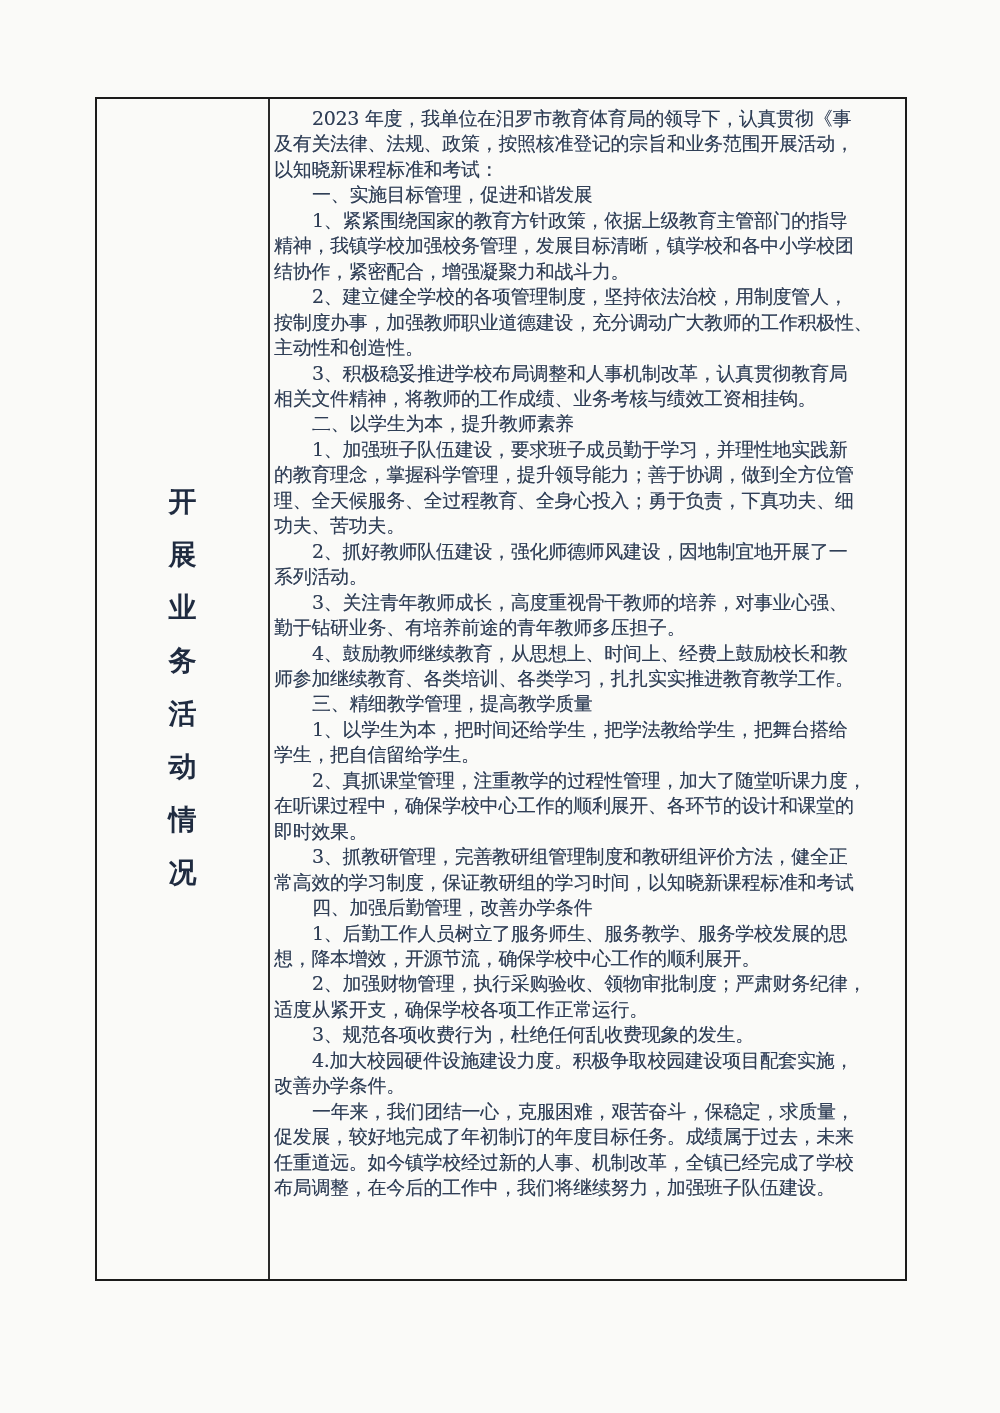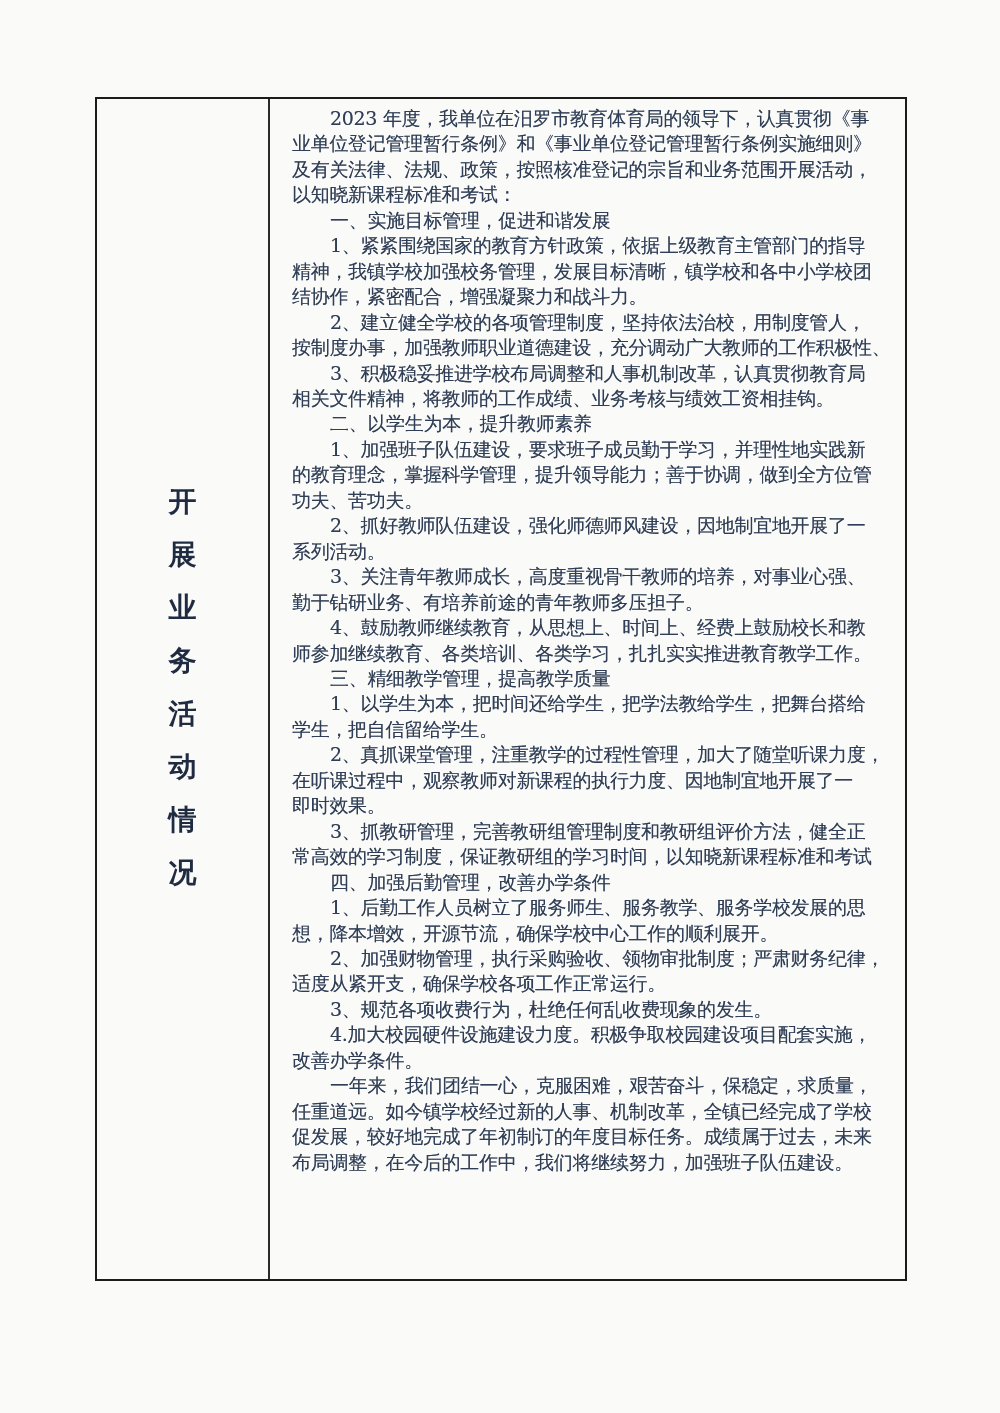--- a/index.html
+++ b/index.html
@@ -41,21 +41,20 @@
     font-size:28px;
     font-weight:bold;
     color:#1f2b40;
     line-height:1;
     letter-spacing:0;
   }
   .text-cell{
     flex:1;
     padding:7px 5px 0 4px;
     overflow:hidden;
-    margin-left:18px;
   }
   .line{
     font-size:19px;
     line-height:25.45px;
     letter-spacing:-0.3px;
     white-space:nowrap;
     color:var(--ink);
     text-shadow:0 0 0.4px rgba(47,62,86,.55);
   }
   .line.indent{ text-indent:2em; }
@@ -70,56 +69,57 @@
         <span class="label-char">展</span>
         <span class="label-char">业</span>
         <span class="label-char">务</span>
         <span class="label-char">活</span>
         <span class="label-char">动</span>
         <span class="label-char">情</span>
         <span class="label-char">况</span>
       </div>
     <div class="text-cell">
         <div class="line indent">2023 年度，我单位在汨罗市教育体育局的领导下，认真贯彻《事</div>
-        <div class="line">业单位登记管理暂行条例》和《事业单位登记管理暂行条例实施细则》</div>
         <div class="line">及有关法律、法规、政策，按照核准登记的宗旨和业务范围开展活动，</div>
         <div class="line">以知晓新课程标准和考试：</div>
         <div class="line indent">一、实施目标管理，促进和谐发展</div>
         <div class="line indent">1、紧紧围绕国家的教育方针政策，依据上级教育主管部门的指导</div>
         <div class="line">精神，我镇学校加强校务管理，发展目标清晰，镇学校和各中小学校团</div>
         <div class="line">结协作，紧密配合，增强凝聚力和战斗力。</div>
         <div class="line indent">2、建立健全学校的各项管理制度，坚持依法治校，用制度管人，</div>
         <div class="line">按制度办事，加强教师职业道德建设，充分调动广大教师的工作积极性、</div>
+        <div class="line">主动性和创造性。</div>
         <div class="line indent">3、积极稳妥推进学校布局调整和人事机制改革，认真贯彻教育局</div>
         <div class="line">相关文件精神，将教师的工作成绩、业务考核与绩效工资相挂钩。</div>
         <div class="line indent">二、以学生为本，提升教师素养</div>
         <div class="line indent">1、加强班子队伍建设，要求班子成员勤于学习，并理性地实践新</div>
         <div class="line">的教育理念，掌握科学管理，提升领导能力；善于协调，做到全方位管</div>
+        <div class="line">理、全天候服务、全过程教育、全身心投入；勇于负责，下真功夫、细</div>
         <div class="line">功夫、苦功夫。</div>
         <div class="line indent">2、抓好教师队伍建设，强化师德师风建设，因地制宜地开展了一</div>
         <div class="line">系列活动。</div>
         <div class="line indent">3、关注青年教师成长，高度重视骨干教师的培养，对事业心强、</div>
         <div class="line">勤于钻研业务、有培养前途的青年教师多压担子。</div>
         <div class="line indent">4、鼓励教师继续教育，从思想上、时间上、经费上鼓励校长和教</div>
         <div class="line">师参加继续教育、各类培训、各类学习，扎扎实实推进教育教学工作。</div>
         <div class="line indent">三、精细教学管理，提高教学质量</div>
         <div class="line indent">1、以学生为本，把时间还给学生，把学法教给学生，把舞台搭给</div>
         <div class="line">学生，把自信留给学生。</div>
         <div class="line indent">2、真抓课堂管理，注重教学的过程性管理，加大了随堂听课力度，</div>
-        <div class="line">在听课过程中，观察教师对新课程的执行力度、因地制宜地开展了一</div>
+        <div class="line">在听课过程中，确保学校中心工作的顺利展开、各环节的设计和课堂的</div>
         <div class="line">即时效果。</div>
         <div class="line indent">3、抓教研管理，完善教研组管理制度和教研组评价方法，健全正</div>
         <div class="line">常高效的学习制度，保证教研组的学习时间，以知晓新课程标准和考试</div>
         <div class="line indent">四、加强后勤管理，改善办学条件</div>
         <div class="line indent">1、后勤工作人员树立了服务师生、服务教学、服务学校发展的思</div>
         <div class="line">想，降本增效，开源节流，确保学校中心工作的顺利展开。</div>
         <div class="line indent">2、加强财物管理，执行采购验收、领物审批制度；严肃财务纪律，</div>
         <div class="line">适度从紧开支，确保学校各项工作正常运行。</div>
         <div class="line indent">3、规范各项收费行为，杜绝任何乱收费现象的发生。</div>
         <div class="line indent">4.加大校园硬件设施建设力度。积极争取校园建设项目配套实施，</div>
         <div class="line">改善办学条件。</div>
         <div class="line indent">一年来，我们团结一心，克服困难，艰苦奋斗，保稳定，求质量，</div>
+        <div class="line">促发展，较好地完成了年初制订的年度目标任务。成绩属于过去，未来</div>
         <div class="line">任重道远。如今镇学校经过新的人事、机制改革，全镇已经完成了学校</div>
-        <div class="line">促发展，较好地完成了年初制订的年度目标任务。成绩属于过去，未来</div>
         <div class="line">布局调整，在今后的工作中，我们将继续努力，加强班子队伍建设。</div>
       </div>
   </div>
 </div>
 
 </body></html>

